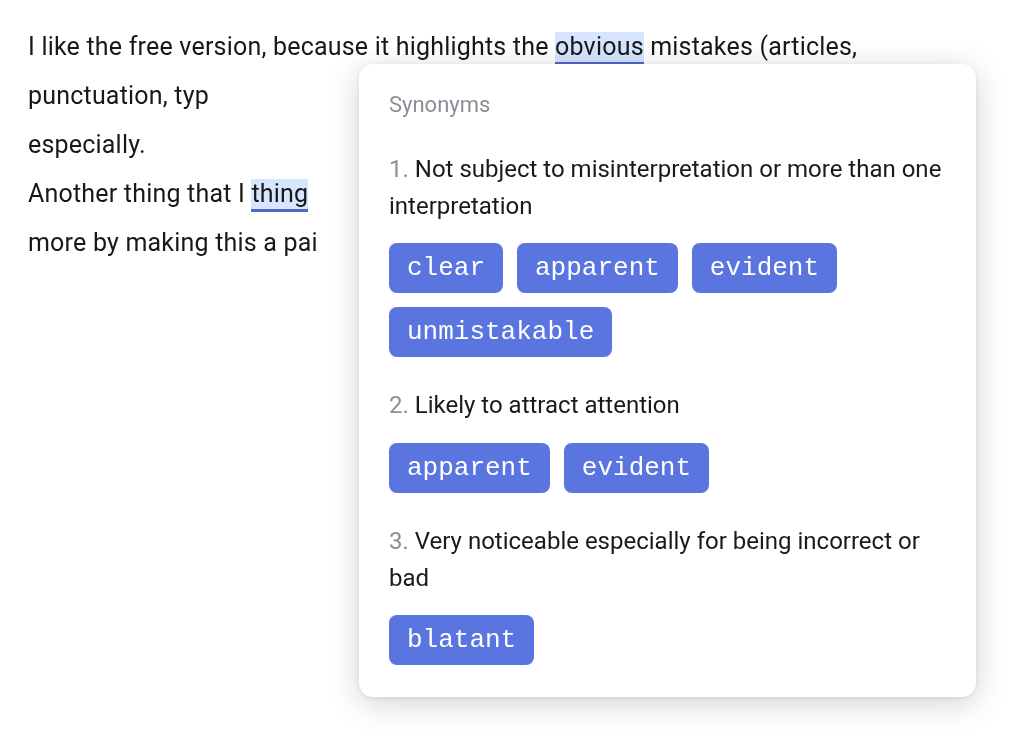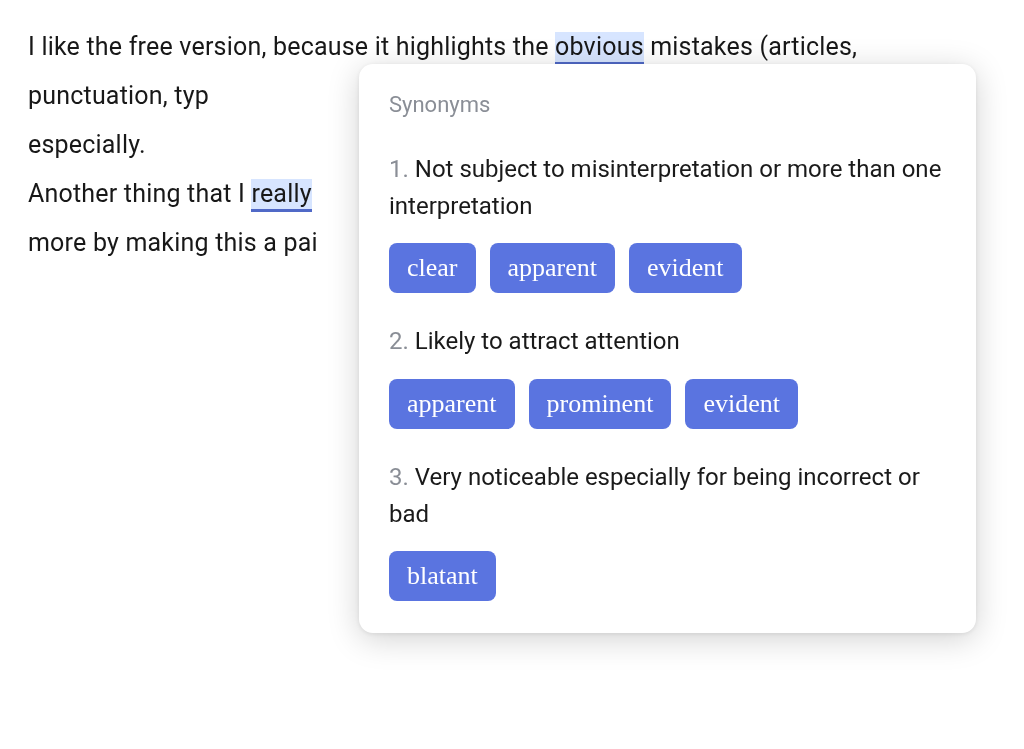--- a/index.html
+++ b/index.html
@@ -73,53 +73,53 @@
     display: inline-flex;
     align-items: center;
     background: #5a74e0;
     color: #ffffff;
     font-size: 26px;
     line-height: 1;
     padding: 12px 18px;
     border-radius: 8px;
     border: none;
     cursor: pointer;
-    font-family: Liberation Serif, serif;
+    font-family: Liberation Mono, monospace;
   }
 </style>
 </head>
 <body>
 
 <div class="canvas">
 
-  <div class="doc-text"><span>I like the free version, because it highlights the </span><span class="hl">obvious</span><span> mistakes (articles, punctuation, typ</span><br><span> especially.</span><br><span>Another thing that I </span><span class="hl">really</span><br><span> more by making this a pai</span></div>
+  <div class="doc-text"><span>I like the free version, because it highlights the </span><span class="hl">obvious</span><span> mistakes (articles, punctuation, typ</span><br><span> especially.</span><br><span>Another thing that I </span><span class="hl">thing</span><br><span> more by making this a pai</span></div>
 
   <div class="popover">
     <div class="popover-title">Synonyms</div>
 
     <div class="sense">
       <div class="sense-def">
         <span class="num">1.</span>
         <span>Not subject to misinterpretation or more than one interpretation</span>
       </div>
       <div class="chips">
         <button class="chip">clear</button>
         <button class="chip">apparent</button>
         <button class="chip">evident</button>
+        <button class="chip">unmistakable</button>
       </div>
     </div>
 
     <div class="sense">
       <div class="sense-def">
         <span class="num">2.</span>
         <span>Likely to attract attention</span>
       </div>
       <div class="chips">
         <button class="chip">apparent</button>
-        <button class="chip">prominent</button>
         <button class="chip">evident</button>
       </div>
     </div>
 
     <div class="sense">
       <div class="sense-def">
         <span class="num">3.</span>
         <span>Very noticeable especially for being incorrect or bad</span>
       </div>
       <div class="chips">

